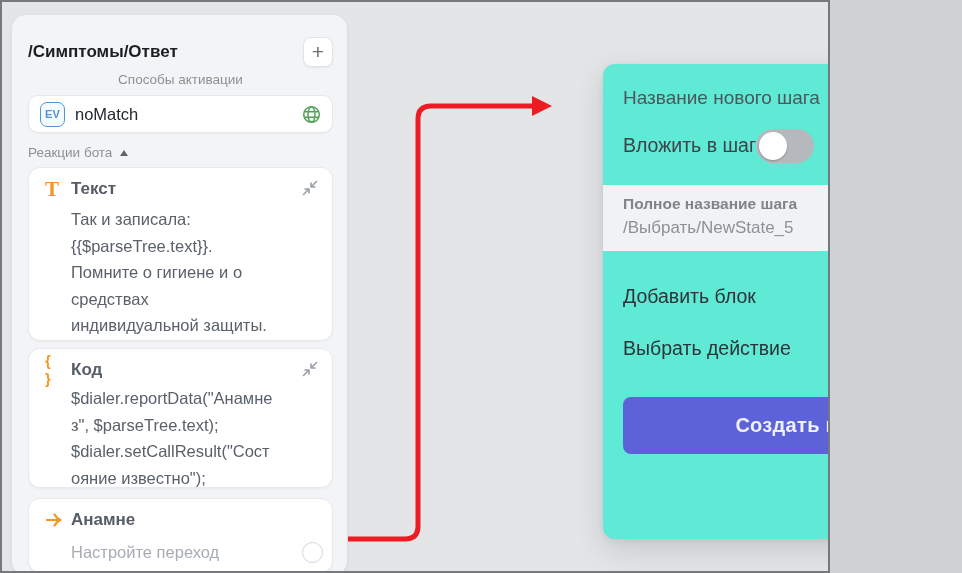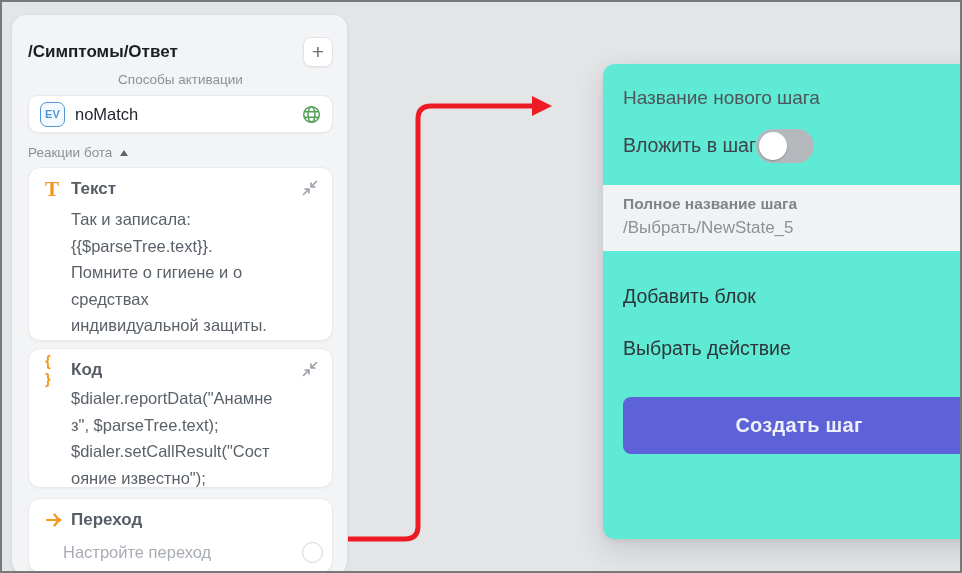--- a/index.html
+++ b/index.html
@@ -1,20 +1,20 @@
 <!DOCTYPE html>
 <html><head>
 <meta charset="utf-8">
 <style>
   * { margin:0; padding:0; box-sizing:border-box; }
   html,body { background:#cfd1d4; }
   body { font-family:"Liberation Sans", sans-serif; }
 
   .screen{
-    position:relative; width:962px; height:573px;
+    position:relative; width:830px; height:573px;
     background:#e4e5e7; border:2px solid #76787c; overflow:hidden;
   }
 
   
   .state-card{
     position:absolute; left:10px; top:13px; width:335px; height:560px;
     background:#f3f4f5; border-radius:14px; box-shadow:0 1px 4px rgba(0,0,0,.07);
     z-index:1;
   }
   .sc-abs{ position:absolute; left:16px; right:14px; }
@@ -57,21 +57,21 @@
   .block-icon-code{ width:18px; font-weight:700; font-size:15px; color:#f6981f; line-height:18px; letter-spacing:1px; }
   .block-icon-arrow{ width:18px; display:flex; align-items:center; }
   .block-title{ font-size:17px; font-weight:700; color:#565d66; }
   .collapse-icon{ position:absolute; right:-2px; top:0; cursor:pointer; }
 
   .block-body{
     margin:8px 0 0 26px; font-size:16.5px; line-height:26.5px; color:#5a6169; white-space:pre-line;
   }
   .blk-code .block-body{ margin-top:6px; }
 
-  .transition-row{ display:flex; align-items:center; margin:13px 0 0 18px;justify-content:center; }
+  .transition-row{ display:flex; align-items:center; margin:13px 0 0 26px;justify-content:center; }
   .transition-placeholder{ font-size:16.5px; color:#a7acb3; }
   .connection-point{
     margin-left:auto; margin-right:-7px; width:21px; height:21px; border:1.5px solid #d0d3d7;
     border-radius:50%; background:#fff; cursor:pointer;
   }
 
   
   .connector{ position:absolute; left:0; top:0; z-index:2; pointer-events:none; }
 
   
@@ -181,21 +181,21 @@
 ояние известно");</div>
     </div>
 
     <div class="sc-abs block-card blk-transition">
       <div class="block-head">
         <span class="block-icon-arrow">
           <svg width="18" height="16" viewBox="0 0 18 16" fill="none" stroke="#f5941e" stroke-width="2.2" stroke-linecap="round" stroke-linejoin="round">
             <path d="M2 8 H14.5 M9.5 2.5 C11 5 13 7.3 15.5 8 C13 8.7 11 11 9.5 13.5"></path>
           </svg>
         </span>
-        <span class="block-title">Переход</span>
+        <span class="block-title">Анамне</span>
       </div>
       <div class="transition-row">
         <span class="transition-placeholder">Настройте переход</span>
         <span class="connection-point"></span>
       </div>
     </div>
 
   </div>
 
   <svg class="connector" width="962" height="573" viewBox="0 0 962 573">

